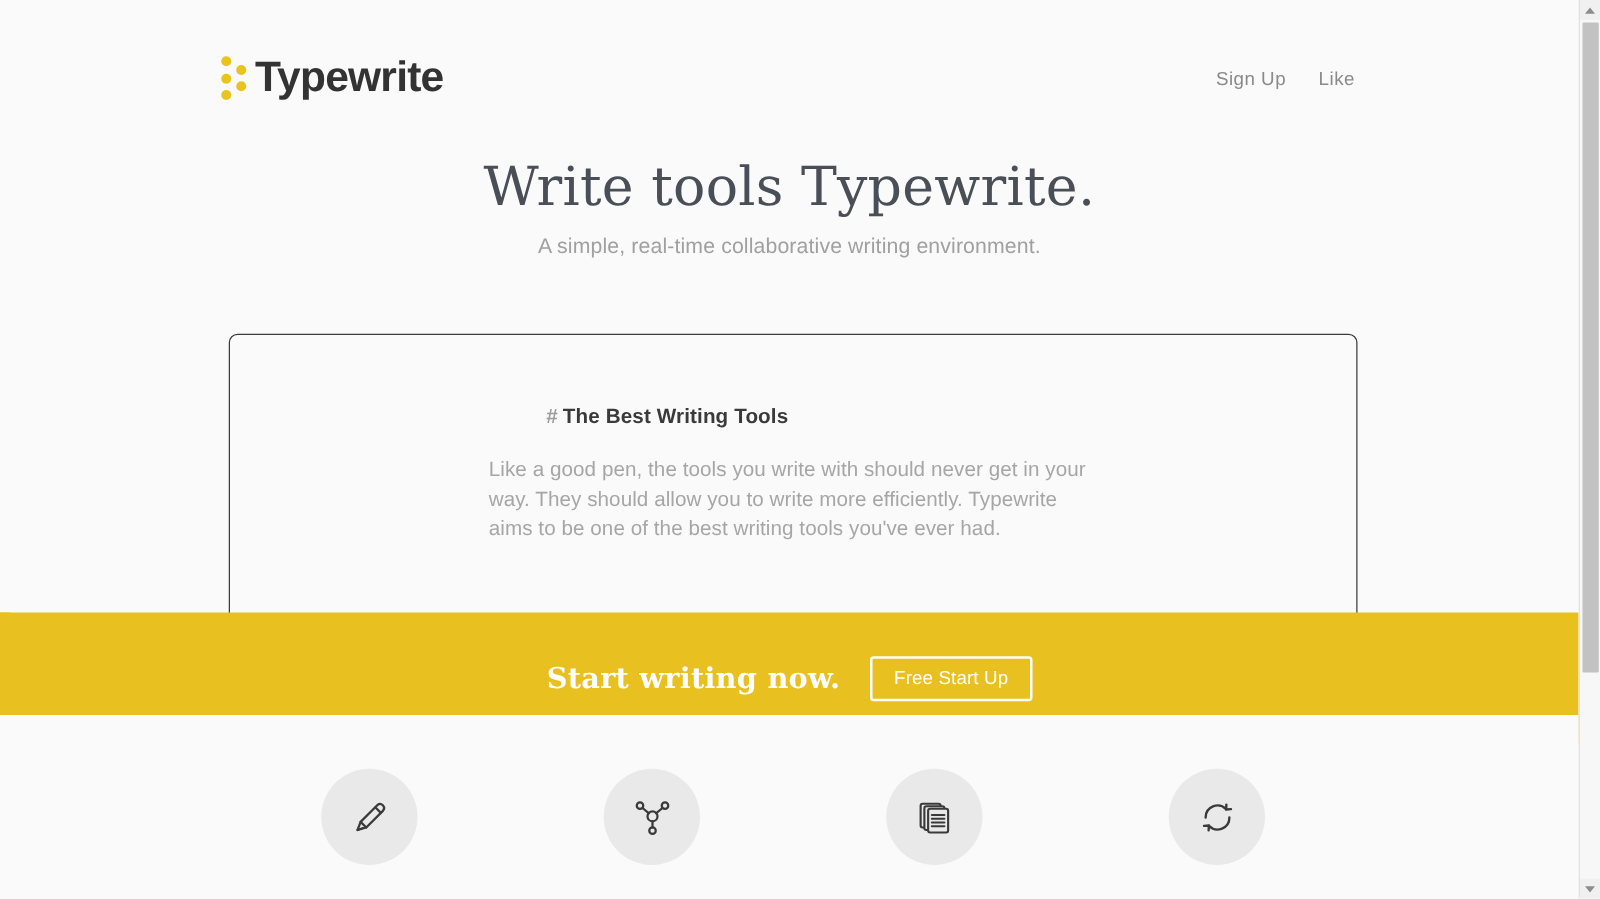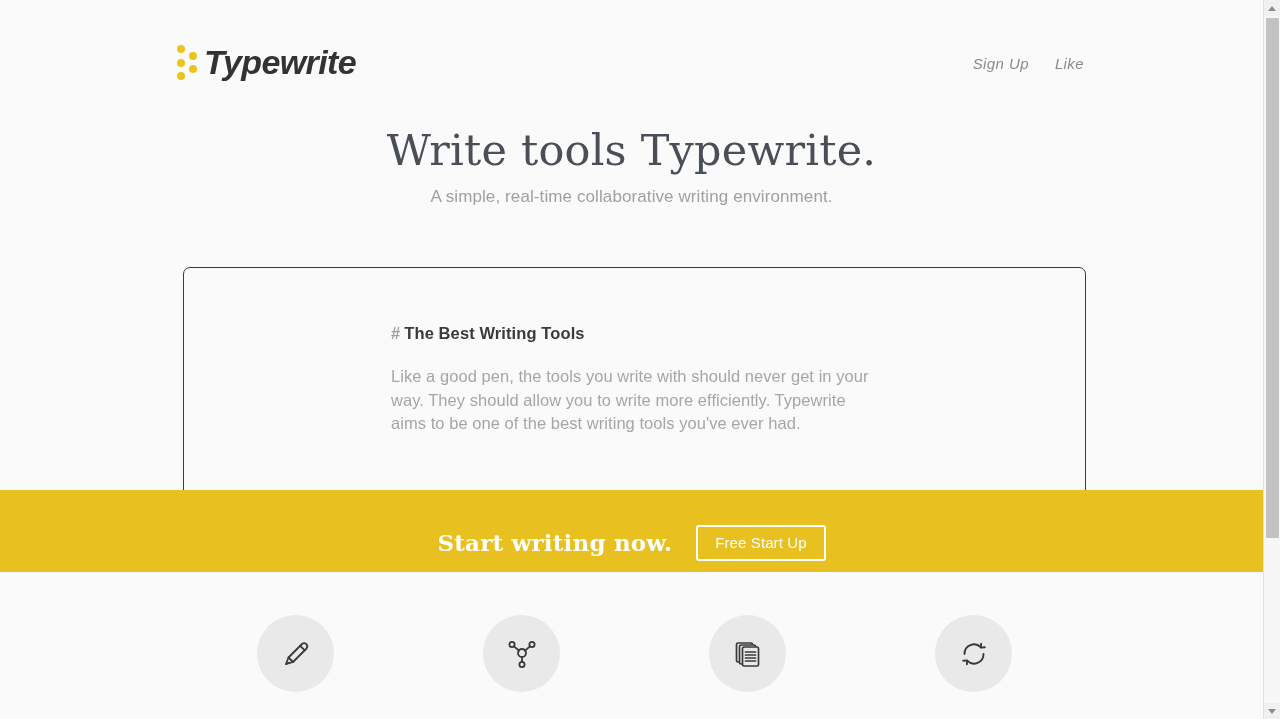--- a/index.html
+++ b/index.html
@@ -26,21 +26,20 @@
     background: #fafafa;
     overflow: hidden;
   }
 
   
   #header {
     position: absolute;
     left: 0; top: 0;
     width: 1263px;
     height: 120px;
-    font-style: italic;
   }
 
   #logo {
     position: absolute;
     left: 176px;
     top: 40px;
     display: flex;
     align-items: center;
     height: 44px;
     cursor: pointer;
@@ -126,20 +125,21 @@
   #editor-body {
     padding: 56px 0 0 207px;
     width: 700px;
   }
   #doc-heading {
     font-size: 16.5px;
     font-weight: bold;
     color: #3a3a3a;
     letter-spacing: 0.1px;
     margin-bottom: 22px;
+    margin-left: 46px;
   }
   #doc-heading .hash {
     color: #9d9d9d;
     font-weight: bold;
     margin-right: 4px;
   }
   #doc-paragraph {
     font-size: 16.5px;
     color: #a6a6a6;
     line-height: 23.5px;

